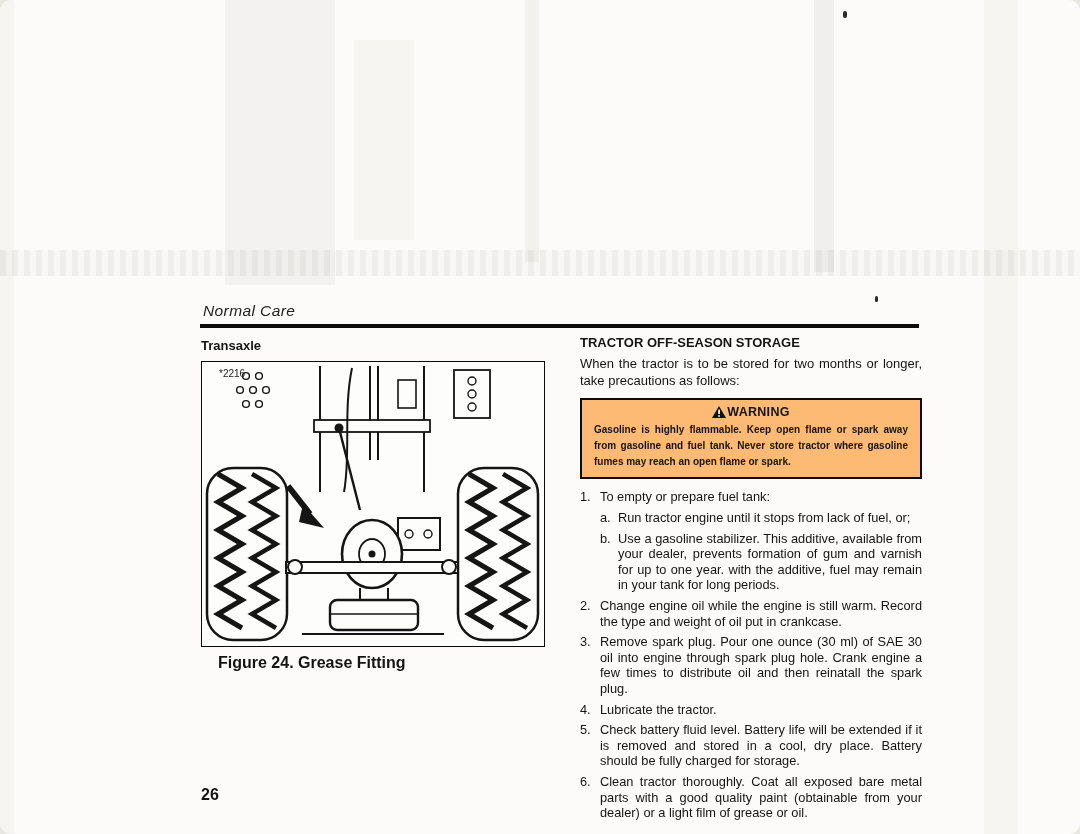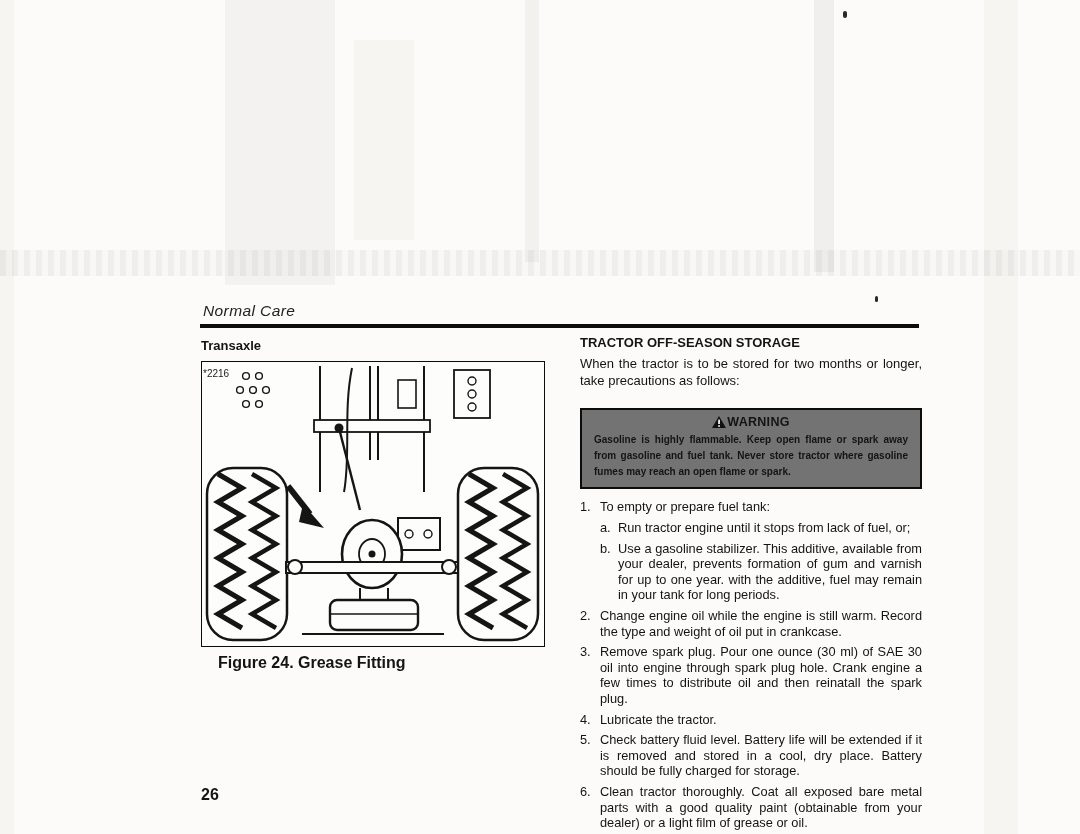--- a/index.html
+++ b/index.html
@@ -4,20 +4,21 @@
 <style>
   * { margin:0; padding:0; box-sizing:border-box; }
   html,body { background:#e9e7e2; }
   .page {
     position:relative;
     width:1080px; height:834px;
     background:#fcfbf9;
     overflow:hidden;
     font-family:"Liberation Sans", sans-serif;
     color:#141414;
+    border-radius:11px;
   }
   
   .noise { position:absolute; pointer-events:none; }
   .nz-a { left:225px; top:0; width:110px; height:285px; background:rgba(60,55,45,0.045); }
   .nz-b { left:525px; top:0; width:14px; height:262px; background:rgba(60,55,45,0.05); }
   .nz-c { left:814px; top:0; width:20px; height:272px; background:rgba(60,55,45,0.06); }
   .nz-d { left:0; top:250px; width:1080px; height:26px;
           background:repeating-linear-gradient(90deg, rgba(70,65,55,0.07) 0 6px, rgba(70,65,55,0.02) 6px 12px); }
   .nz-e { left:984px; top:0; width:34px; height:834px; background:rgba(60,55,45,0.03); }
   .nz-f { left:0; top:0; width:14px; height:834px; background:rgba(60,55,45,0.03); }
@@ -41,27 +42,27 @@
 
   .sec-heading { font-weight:bold; font-size:13px; margin-bottom:5px; }
   .body-p { font-size:13px; line-height:17.4px; text-align:justify; }
 
   
   .figure-box {
     margin-top:8px; position:relative;
     width:344px; height:286px;
     border:1.5px solid #0c0c0c; background:#fdfdfc;
   }
-  .figure-label { position:absolute; left:1px; top:6px; font-size:10px; color:#222; }
+  .figure-label { position:absolute; left:17px; top:6px; font-size:10px; color:#222; }
   .figure-caption { font-weight:bold; font-size:16px; margin-top:7px;padding-left:17px; }
   .page-number { position:absolute; left:201px; top:786px; font-weight:bold; font-size:16px; }
 
   
   .warning-box {
-    margin-top:18px; border:2px solid #0c0c0c; background:#737373;
+    margin-top:8px; border:2px solid #0c0c0c; background:#fdba74;
     padding:5px 12px 7px 12px;
   }
   .warning-title-row {
     display:flex; align-items:center; justify-content:center; gap:1px;
     font-weight:bold; font-size:12.5px; letter-spacing:0.3px; margin-bottom:3px;
   }
   .warning-body { font-weight:bold; font-size:10px; line-height:16.2px; text-align:justify; }
 
   
   .storage-list { margin-top:10px; font-size:12.8px; line-height:15.6px; }

